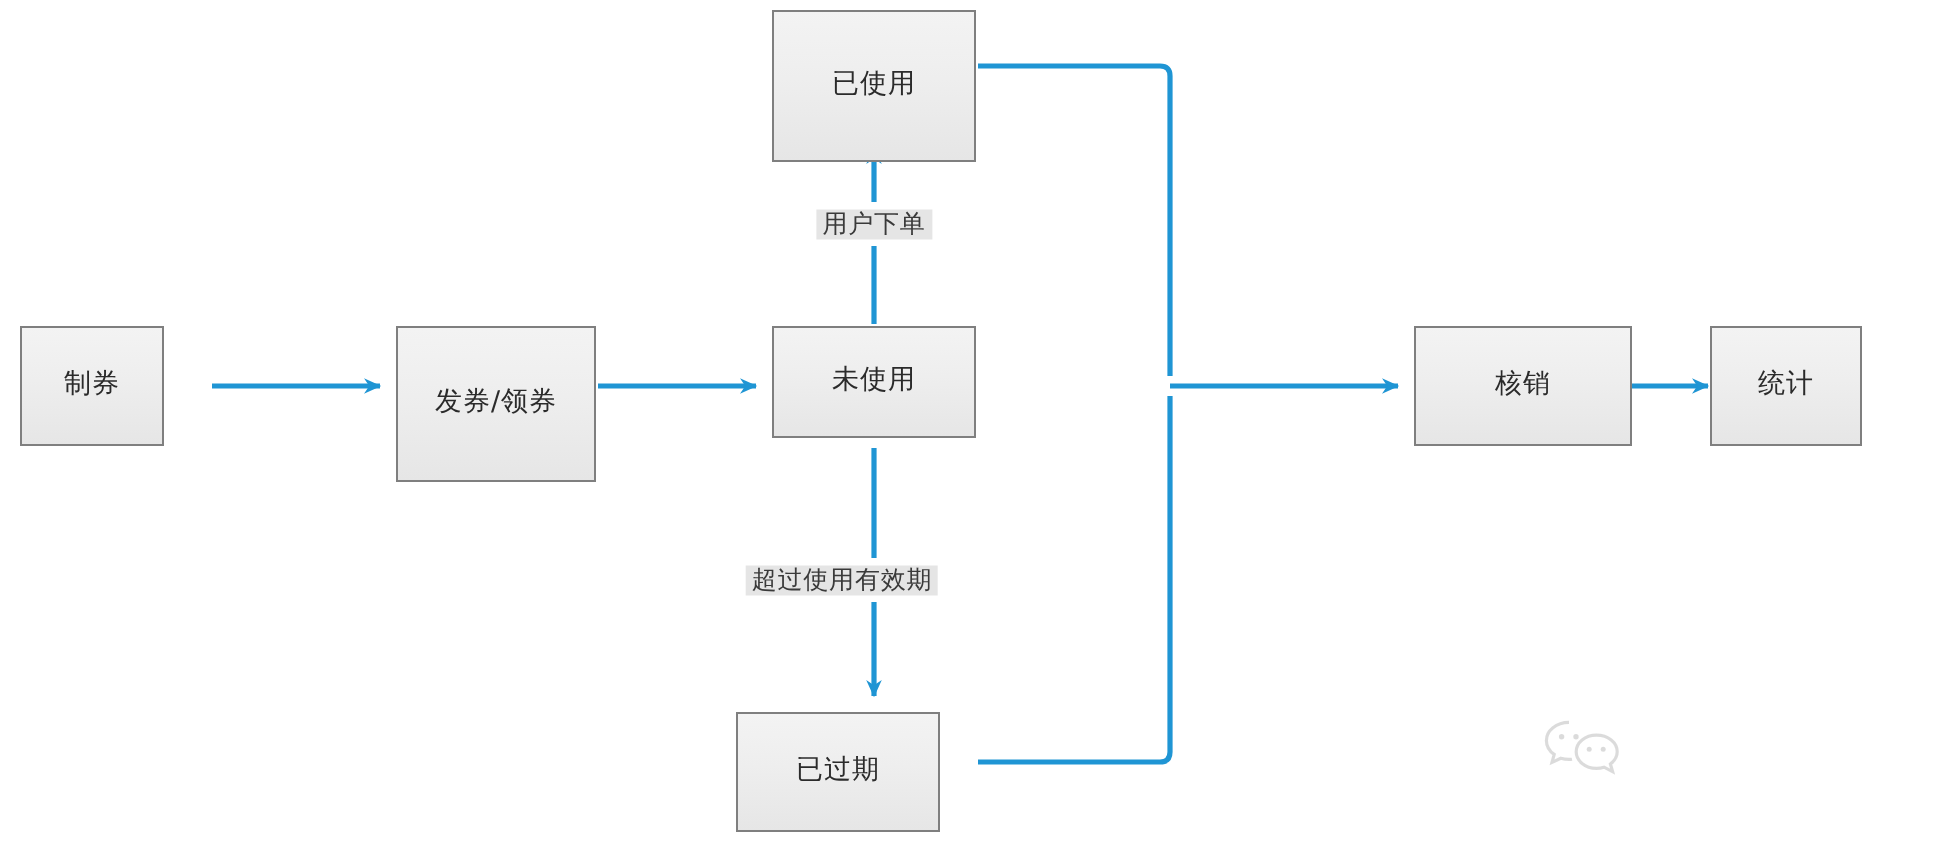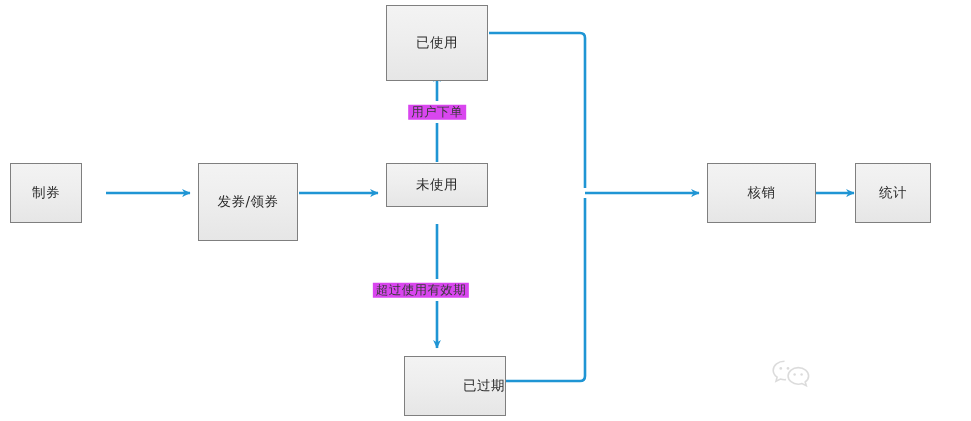--- a/index.html
+++ b/index.html
@@ -28,21 +28,21 @@
     font-size: 13.5px;
     color: #2b2b2b;
     letter-spacing: 0.5px;
     line-height: 1;
     user-select: none;
   }
   .edge-label {
     position: absolute;
     font-size: 12.5px;
     color: #3a3a3a;
-    background: #d946ef;
+    background: #e5e5e5;
     padding: 1px 3px;
     white-space: nowrap;
     letter-spacing: 0.4px;
     line-height: 1;
     user-select: none;
   }
   svg.wires {
     position: absolute;
     left: 0;
     top: 0;
@@ -102,29 +102,29 @@
   </svg>
 
   <div class="node" style="left:10px; top:163px; width:72px; height:60px;">
     <span>制券</span>
   </div>
 
   <div class="node" style="left:198px; top:163px; width:100px; height:78px;">
     <span>发券/领券</span>
   </div>
 
-  <div class="node" style="left:386px; top:163px; width:102px; height:44px;justify-content:center;">
+  <div class="node" style="left:386px; top:163px; width:102px; height:56px;justify-content:center;">
     <span>未使用</span>
   </div>
 
   <div class="node" style="left:386px; top:5px; width:102px; height:76px;">
     <span>已使用</span>
   </div>
 
-  <div class="node" style="left:404px; top:356px; width:102px; height:60px;justify-content:flex-end;">
+  <div class="node" style="left:368px; top:356px; width:102px; height:60px;">
     <span>已过期</span>
   </div>
 
   <div class="node" style="left:707px; top:163px; width:109px; height:60px;">
     <span>核销</span>
   </div>
 
   <div class="node" style="left:855px; top:163px; width:76px; height:60px;">
     <span>统计</span>
   </div>

